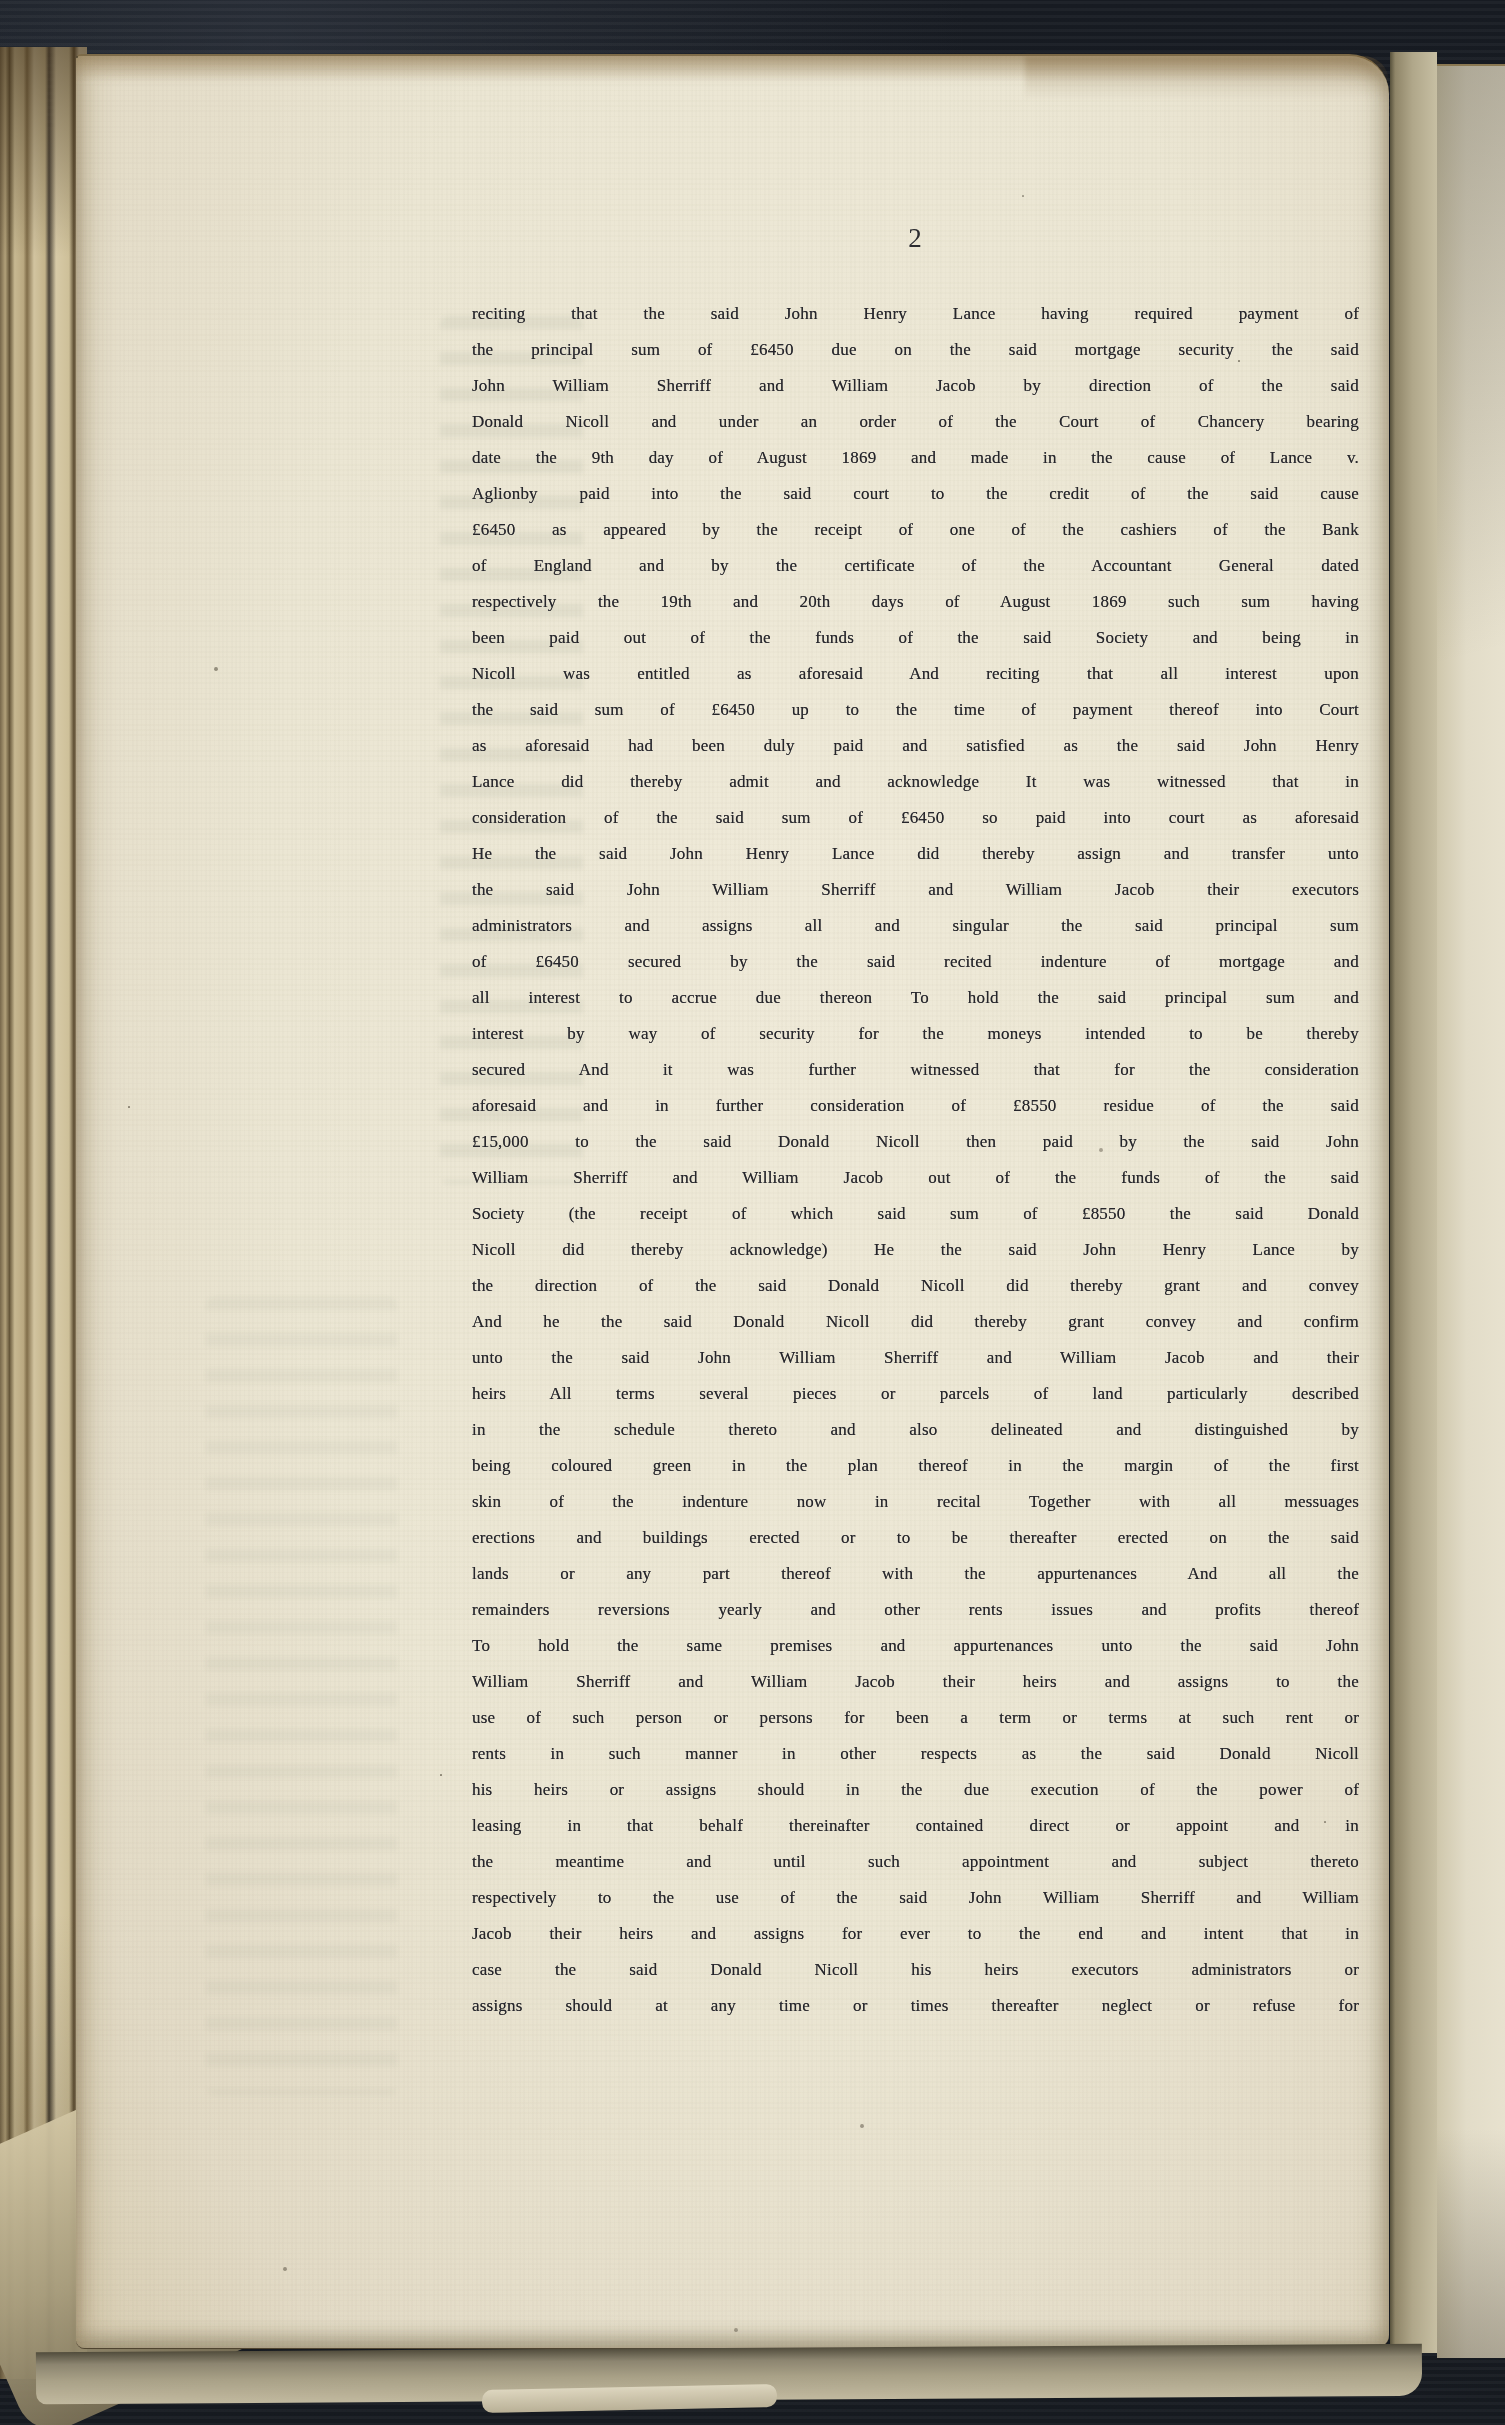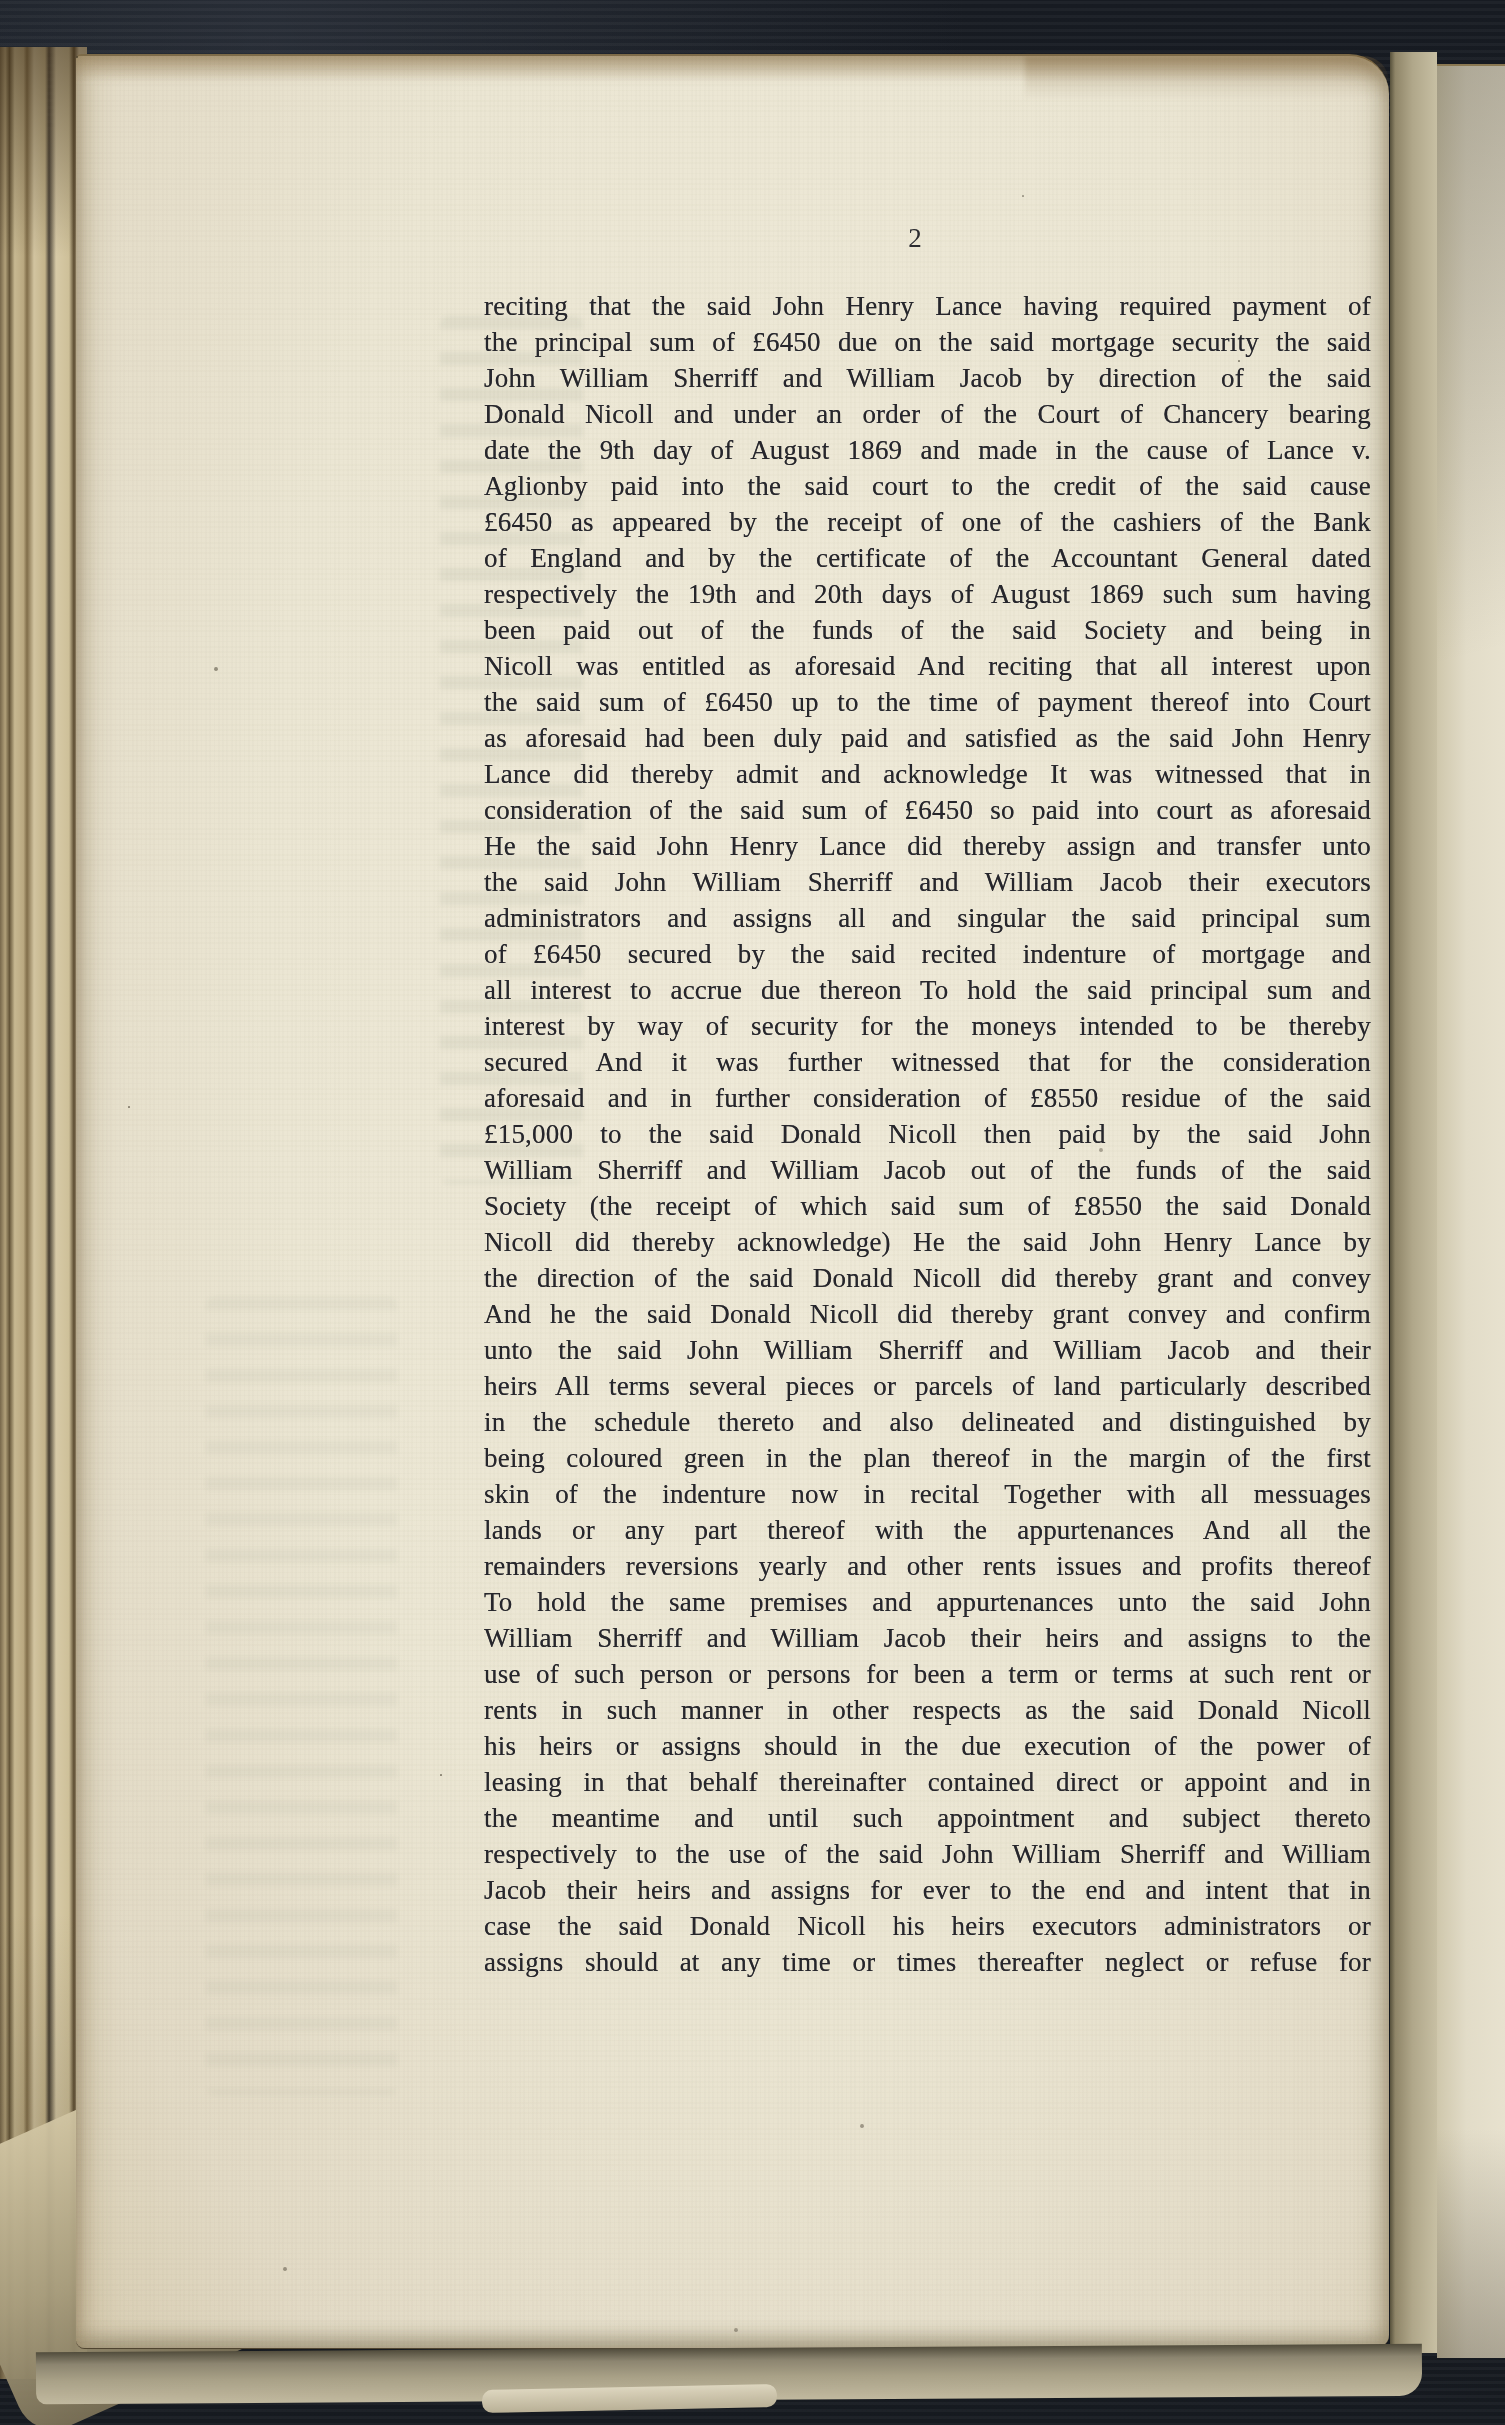--- a/index.html
+++ b/index.html
@@ -76,22 +76,22 @@
       785px 2069px 0 0.9px rgba(45,38,25,.4), 1248px 1765px 0 0 rgba(45,38,25,.45),
       208px 2212px 0 0.9px rgba(45,38,25,.4), 946px 139px 0 0 rgba(45,38,25,.4),
       659px 2273px 0 0.9px rgba(45,38,25,.35), 52px 1050px 0 0 rgba(45,38,25,.5);}
   
   .page-number{
     position:absolute;left:396px;top:167px;width:887px;
     text-align:center;font-size:27px;color:#2b2b30;letter-spacing:0.9px;
   }
   
   .text-block{
-    position:absolute;left:396px;top:232px;width:887px;
-    color:#26262c;font-size:27px;margin-left:12px;
+    position:absolute;left:396px;top:240px;width:887px;
+    color:#26262c;font-size:17px;
   }
   .line{
     width:887px;height:36px;line-height:36px;
     white-space:nowrap;overflow:visible;
     text-align:justify;text-align-last:justify;
     letter-spacing:0.2px;
     text-shadow:0 0 0.6px rgba(38,38,44,.65);
   }
   
   .gutter{
@@ -175,20 +175,21 @@
       <div class="line">William Sherriff and William Jacob out of the funds of the said</div>
       <div class="line">Society (the receipt of which said sum of £8550 the said Donald</div>
       <div class="line">Nicoll did thereby acknowledge) He the said John Henry Lance by</div>
       <div class="line">the direction of the said Donald Nicoll did thereby grant and convey</div>
       <div class="line">And he the said Donald Nicoll did thereby grant convey and confirm</div>
       <div class="line">unto the said John William Sherriff and William Jacob and their</div>
       <div class="line">heirs All terms several pieces or parcels of land particularly described</div>
       <div class="line">in the schedule thereto and also delineated and distinguished by</div>
       <div class="line">being coloured green in the plan thereof in the margin of the first</div>
       <div class="line">skin of the indenture now in recital Together with all messuages</div>
+      <div class="line">erections and buildings erected or to be thereafter erected on the said</div>
       <div class="line">lands or any part thereof with the appurtenances And all the</div>
       <div class="line">remainders reversions yearly and other rents issues and profits thereof</div>
       <div class="line">To hold the same premises and appurtenances unto the said John</div>
       <div class="line">William Sherriff and William Jacob their heirs and assigns to the</div>
       <div class="line">use of such person or persons for been a term or terms at such rent or</div>
       <div class="line">rents in such manner in other respects as the said Donald Nicoll</div>
       <div class="line">his heirs or assigns should in the due execution of the power of</div>
       <div class="line">leasing in that behalf thereinafter contained direct or appoint and in</div>
       <div class="line">the meantime and until such appointment and subject thereto</div>
       <div class="line">respectively to the use of the said John William Sherriff and William</div>

